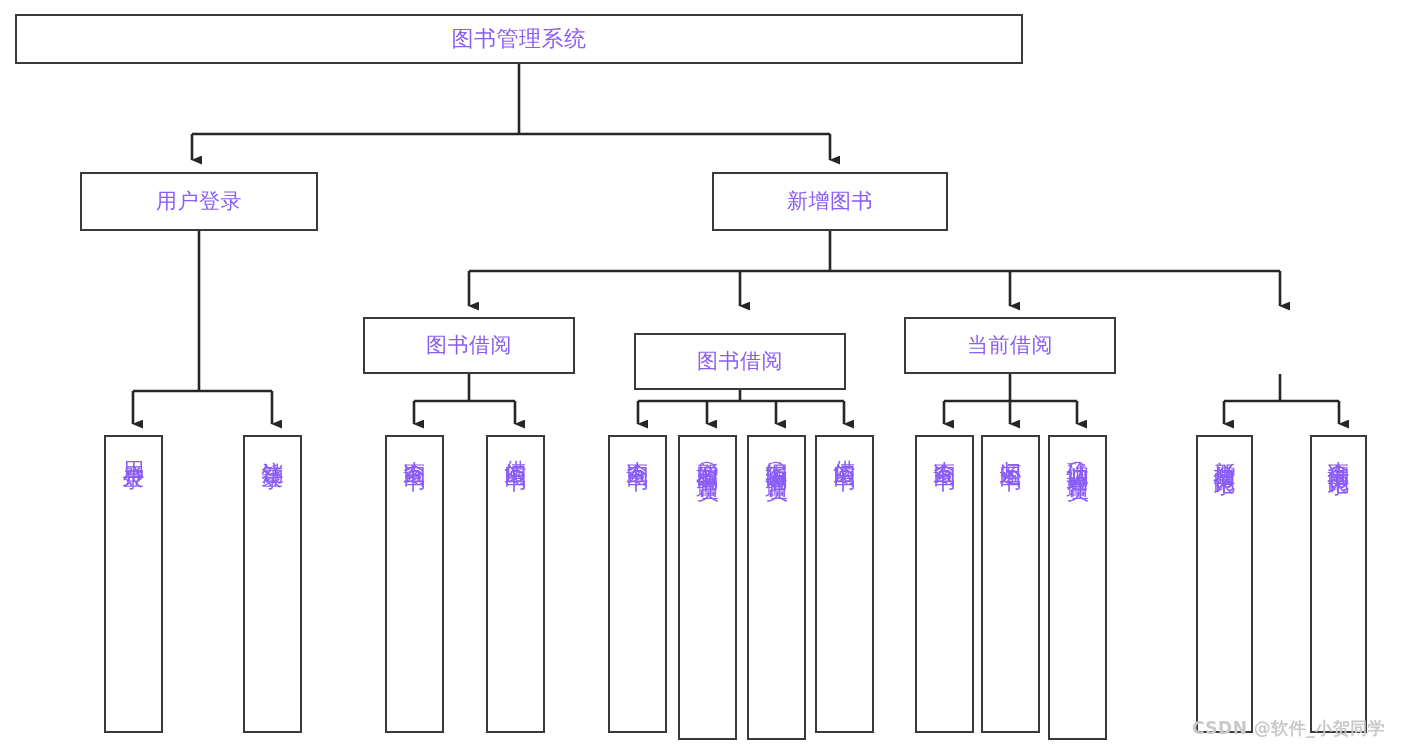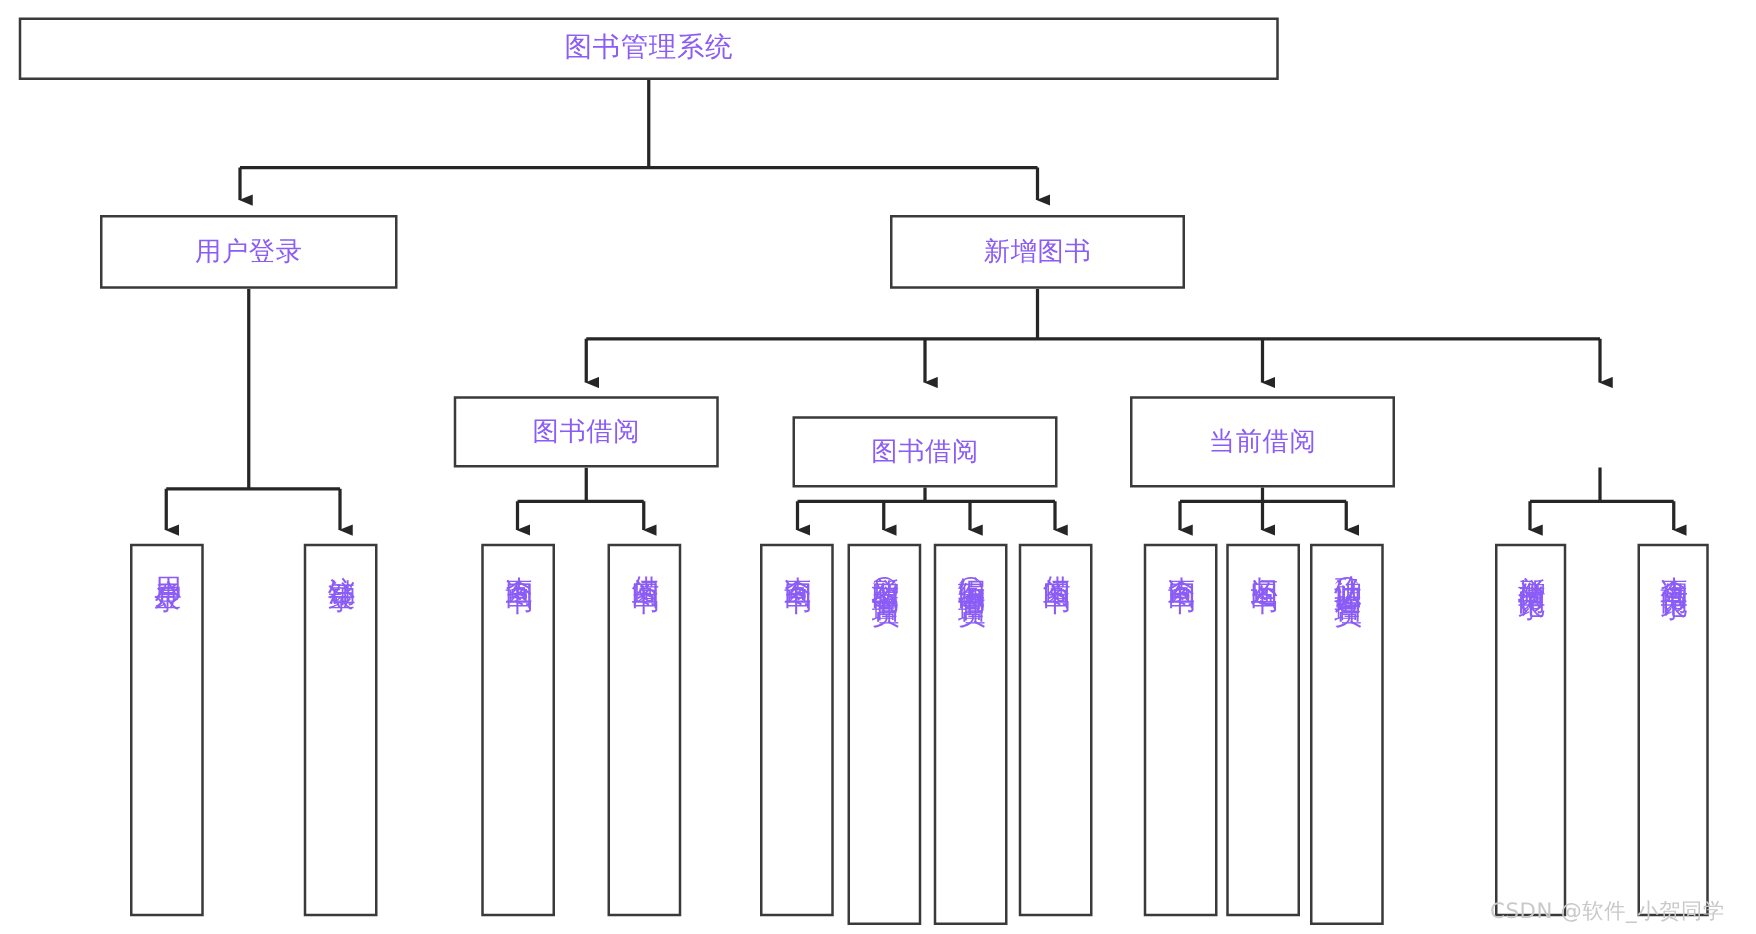--- a/index.html
+++ b/index.html
@@ -131,21 +131,21 @@
   </div>
 
   <div class="node horiz" style="left:363px; top:317px; width:212px; height:57px;">
     <span class="node-label">图书借阅</span>
   </div>
 
   <div class="node horiz" style="left:634px; top:333px; width:212px; height:57px;">
     <span class="node-label">图书借阅</span>
   </div>
 
-  <div class="node horiz" style="left:904px; top:317px; width:212px; height:73px;">
+  <div class="node horiz" style="left:904px; top:317px; width:212px; height:57px;">
     <span class="node-label">当前借阅</span>
   </div>
 
 
   <div class="node vert" style="left:104px; top:435px; width:59px; height:298px;">
     <span class="node-label">用户登录</span>
   </div>
 
   <div class="node vert" style="left:243px; top:435px; width:59px; height:298px;">
     <span class="node-label">注销登录</span>
@@ -188,15 +188,15 @@
   </div>
 
   <div class="node vert" style="left:1196px; top:435px; width:57px; height:298px;">
     <span class="node-label">新增借阅记录</span>
   </div>
 
   <div class="node vert" style="left:1310px; top:435px; width:57px; height:298px;">
     <span class="node-label">查询借阅记录</span>
   </div>
 
-  <div class="watermark" style="left:1192px; top:717px;">CSDN @软件_小贺同学</div>
+  <div class="watermark" style="left:1192px; top:717px;font-weight:bold;">CSDN @软件_小贺同学</div>
 
 </div>
 
 </body></html>

